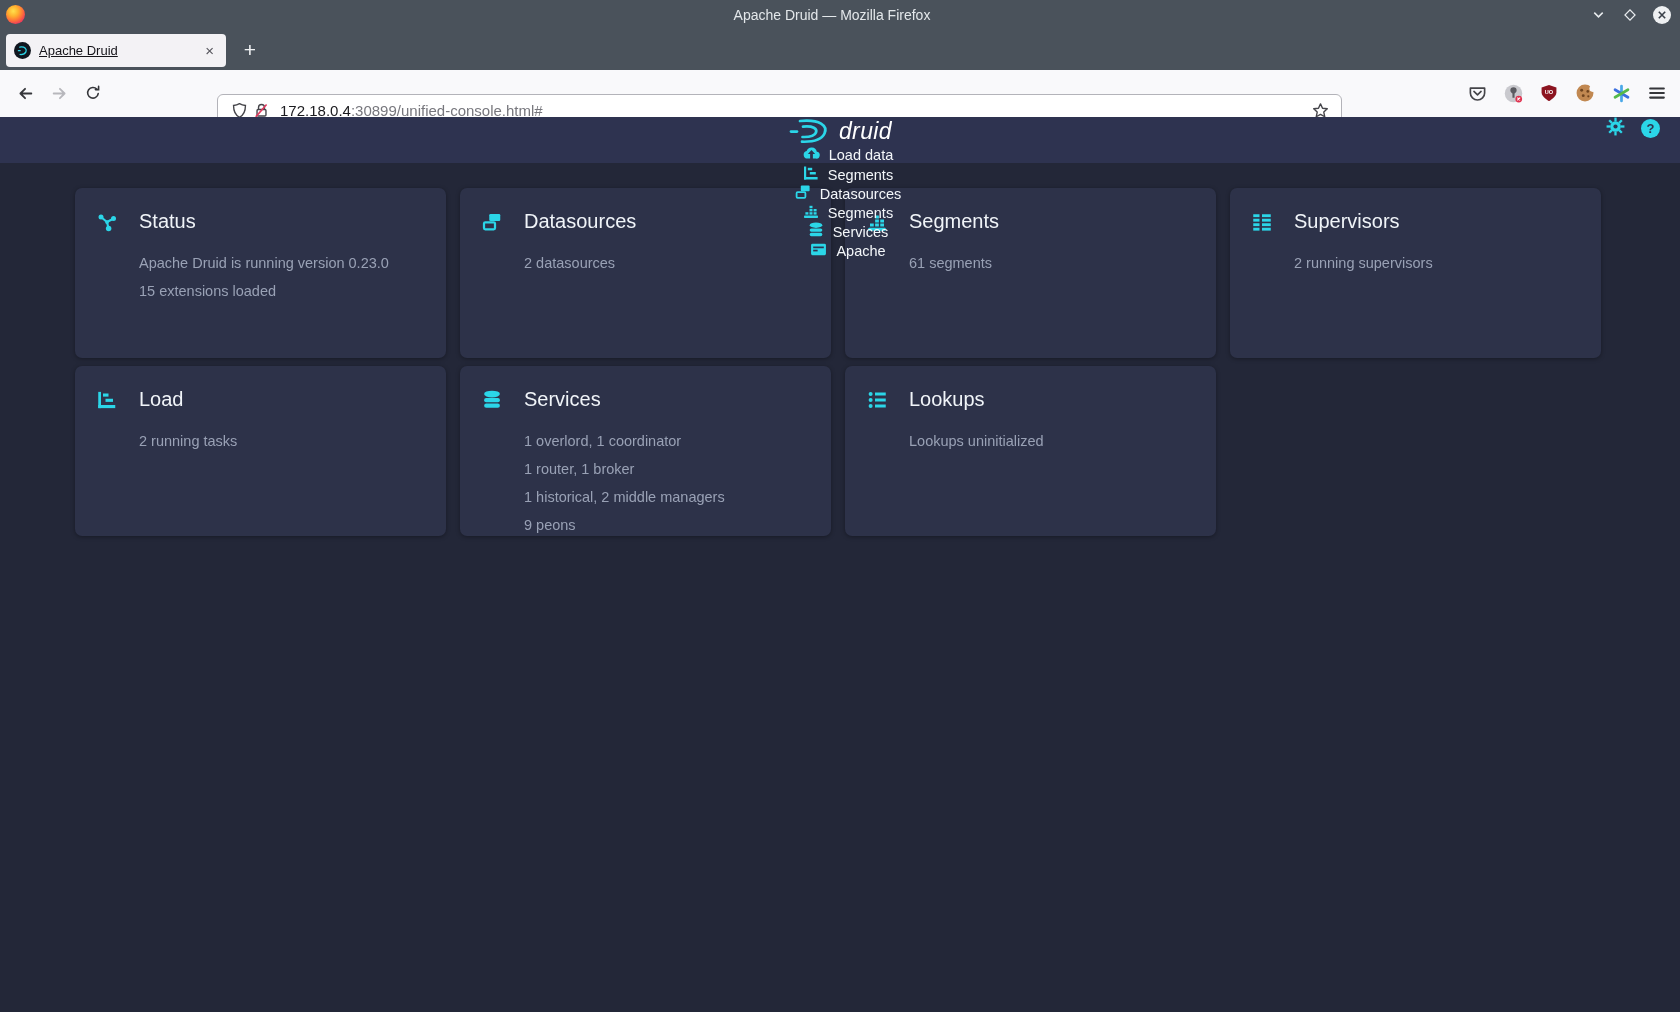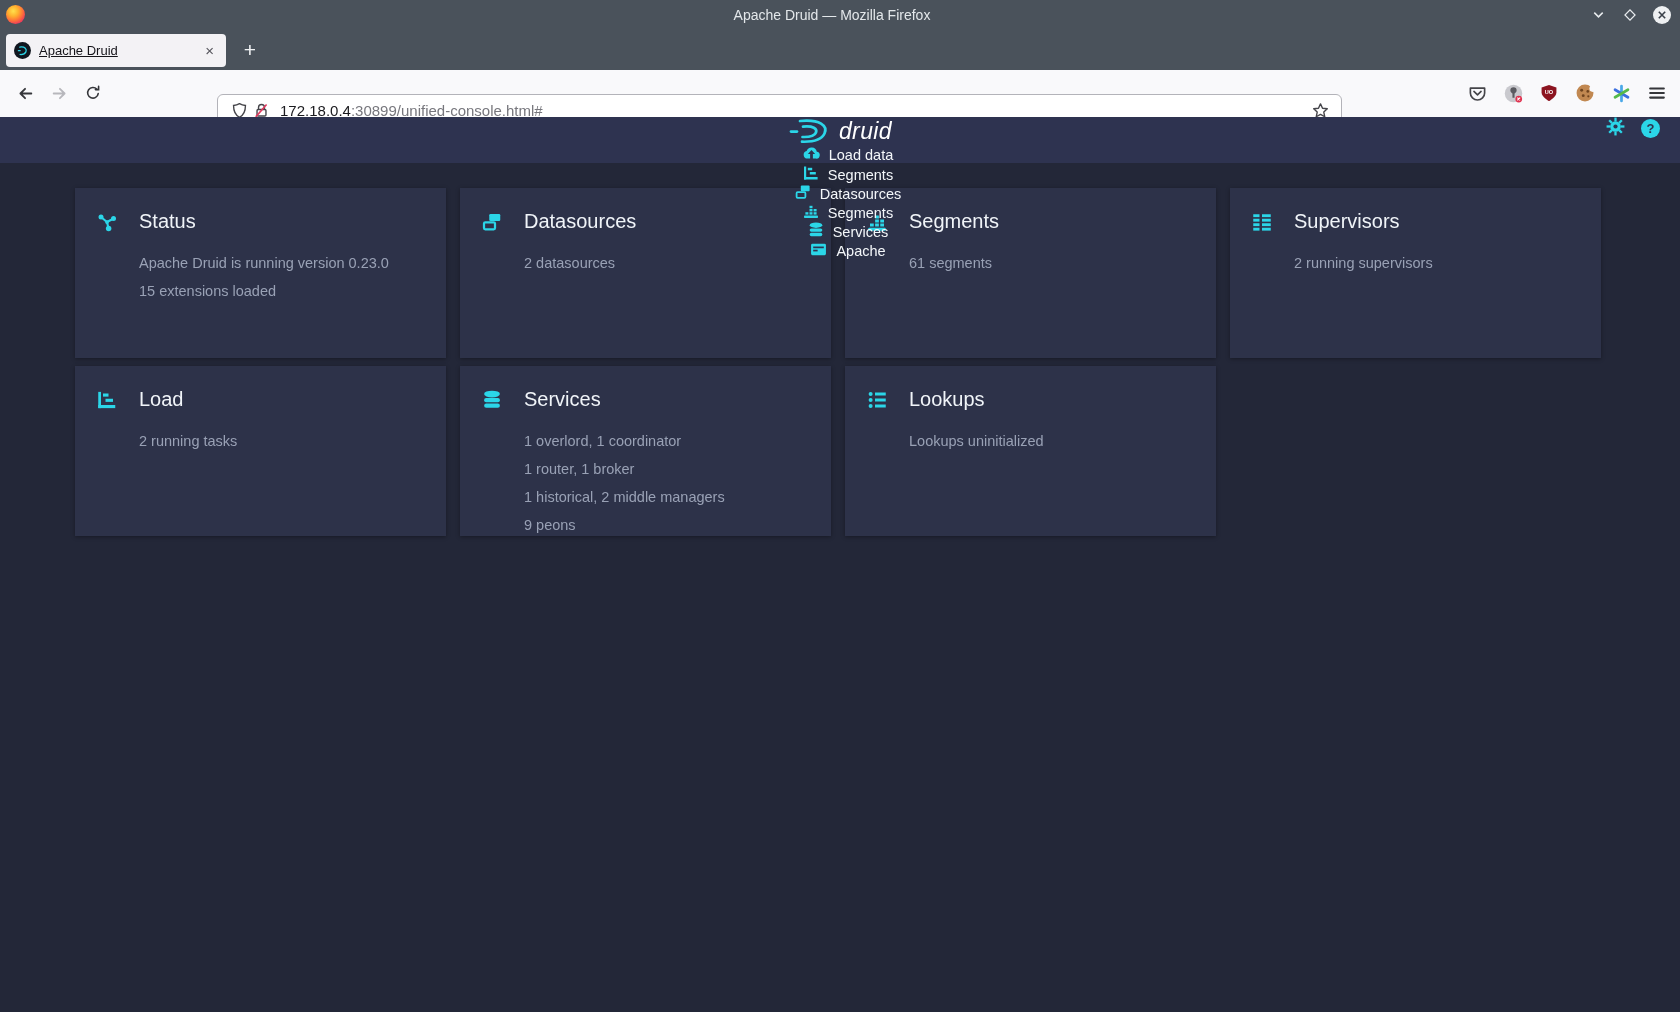--- a/index.html
+++ b/index.html
@@ -44,21 +44,21 @@
   .nav-sep { width:1px; height:22px; background:#4a506b; margin:0 10px; }
   .dnav-item { display:flex; align-items:center; gap:9px; padding:0 15px; height:46px; color:#f4f7fa;
                font-size:14.5px; cursor:pointer;justify-content:space-between; }
   .dnav-right { position:absolute; right:20px; display:flex; align-items:center; gap:16px; }
   .help-btn { width:19px; height:19px; border-radius:50%; background:#2bd6e8; color:#2e3350;
               font-weight:bold; font-size:13px; display:flex; align-items:center; justify-content:center; }
 
   
   .main { height:849px; background:#232738; }
   .grid { margin:25px 0 0 75px; display:grid; grid-template-columns:repeat(4, 371px); gap:8px 14px; }
-  .card { background:#2d3249; border-radius:0; height:170px; padding:22px; box-shadow:0 1px 4px rgba(0,0,0,.35);
+  .card { background:#2d3249; border-radius:7px; height:170px; padding:22px; box-shadow:0 1px 4px rgba(0,0,0,.35);
           display:block; text-decoration:none; cursor:pointer; }
   .card-head { display:flex; align-items:center; gap:22px; }
   .card-icon { width:20px; height:20px; flex:0 0 auto; display:flex; align-items:center; }
   .card-title { color:#f0f4f8; font-size:20px; font-weight:500; }
   .card-lines { margin:16px 0 0 42px; }
   .card-lines p { color:#99a1b5; font-size:14.5px; line-height:28px; }
 </style>
 </head>
 <body>
 

